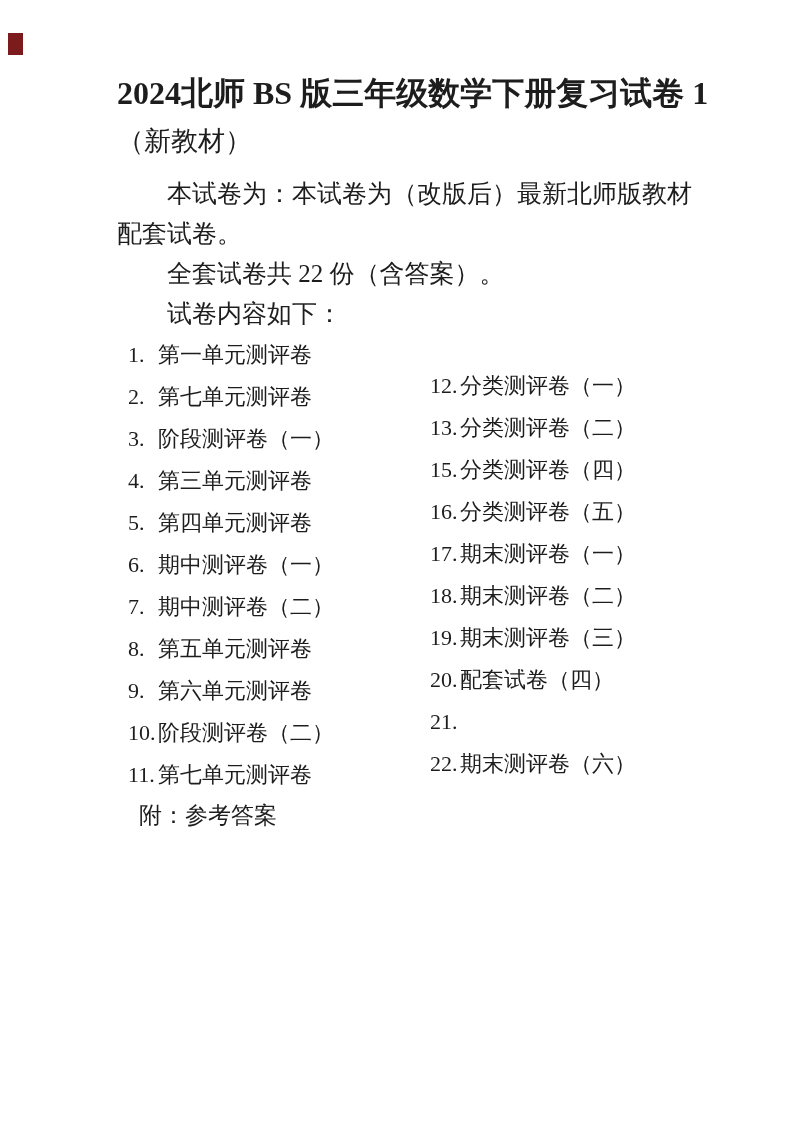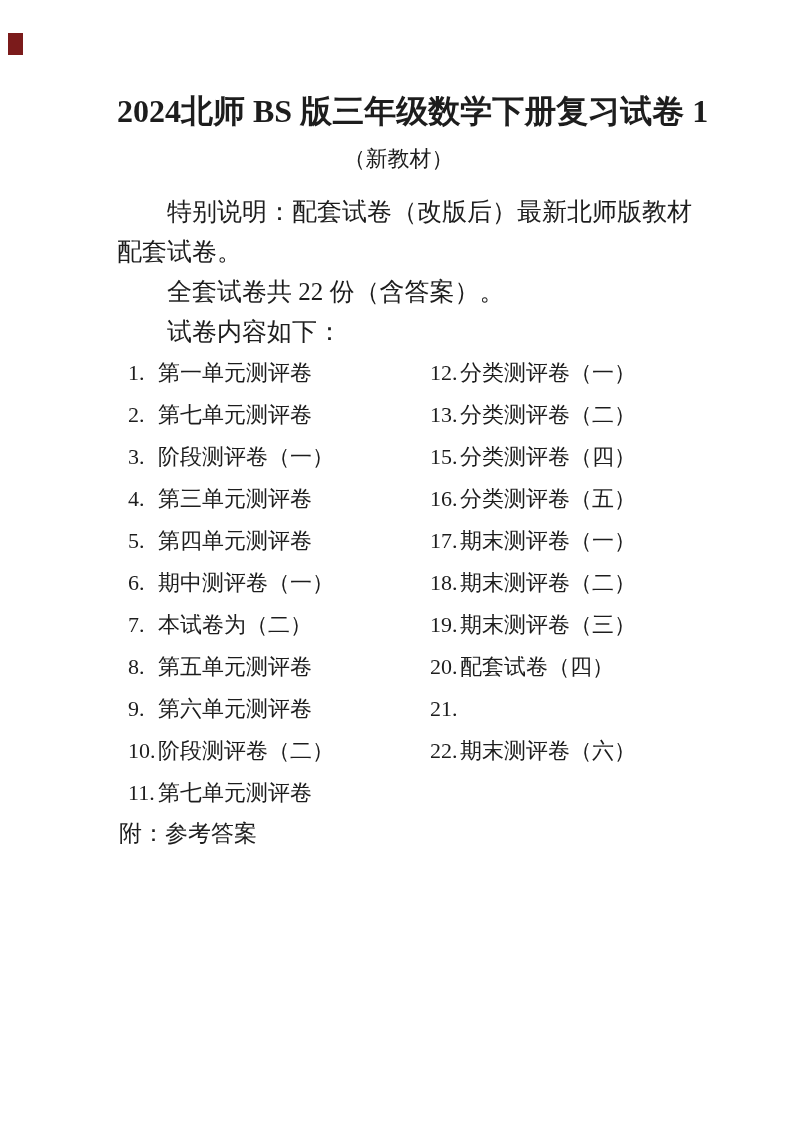--- a/index.html
+++ b/index.html
@@ -22,74 +22,74 @@
     width: 15px;
     height: 22px;
   }
   .page {
     position: absolute;
     left: 117px;
     top: 0;
     width: 563px;
   }
   .doc-title {
-    margin-top: 88px;
+    margin-top: 70px;
     font-size: 32px;
     line-height: 46px;
     font-weight: bold;
     text-align: center;
     white-space: nowrap;
   }
   .doc-subtitle {
     margin-top: 8px;
-    font-size: 22px;
+    font-size: 27px;
     line-height: 34px;
-    text-align: center;
+    text-align: left;
   }
   .intro {
     margin-top: 16px;
     font-size: 25px;
     line-height: 40px;
   }
   .intro .line { white-space: nowrap; }
   .intro .indent { text-indent: 2em; }
   .contents {
     display: flex;
     margin-left: 11px;
     margin-top: 0;
     font-size: 22px;
     line-height: 42px;
   }
   .col-left  { width: 302px; flex: 0 0 302px; }
-  .col-right { flex: 1; }
+  .col-right { flex: 1; margin-top: 31px; }
   .toc-item { display: flex; white-space: nowrap; }
   .toc-num {
     display: inline-block;
     width: 30px;
     flex: 0 0 30px;
   }
   .doc-footer {
-    margin-left: 2px;
+    margin-left: 22px;
     font-size: 23px;
     line-height: 40px;
     white-space: nowrap;
   }
 </style>
 </head>
 <body style="background: rgb(255, 255, 255); color: rgb(29, 29, 29);">
 
 <div class="corner-marker" style="background: rgb(123, 27, 27);"></div>
 
 <div class="page">
 
   <div class="doc-title">2024北师 BS 版三年级数学下册复习试卷 1</div>
   <div class="doc-subtitle">（新教材）</div>
 
   <div class="intro">
-    <div class="line indent">特别说明：配套试卷（改版后）最新北师版教材</div>
+    <div class="line indent">本试卷为：本试卷为（改版后）最新北师版教材</div>
     <div class="line">配套试卷。</div>
     <div class="line indent">全套试卷共 22 份（含答案）。</div>
     <div class="line indent">试卷内容如下：</div>
   </div>
 
   <div class="contents">
     <div class="col-left">
       <div class="toc-item">
           <span class="toc-num">1.</span>
           <span>第一单元测评卷</span>
@@ -109,21 +109,21 @@
       <div class="toc-item">
           <span class="toc-num">5.</span>
           <span>第四单元测评卷</span>
         </div>
       <div class="toc-item">
           <span class="toc-num">6.</span>
           <span>期中测评卷（一）</span>
         </div>
       <div class="toc-item">
           <span class="toc-num">7.</span>
-          <span>本试卷为（二）</span>
+          <span>期中测评卷（二）</span>
         </div>
       <div class="toc-item">
           <span class="toc-num">8.</span>
           <span>第五单元测评卷</span>
         </div>
       <div class="toc-item">
           <span class="toc-num">9.</span>
           <span>第六单元测评卷</span>
         </div>
       <div class="toc-item">

